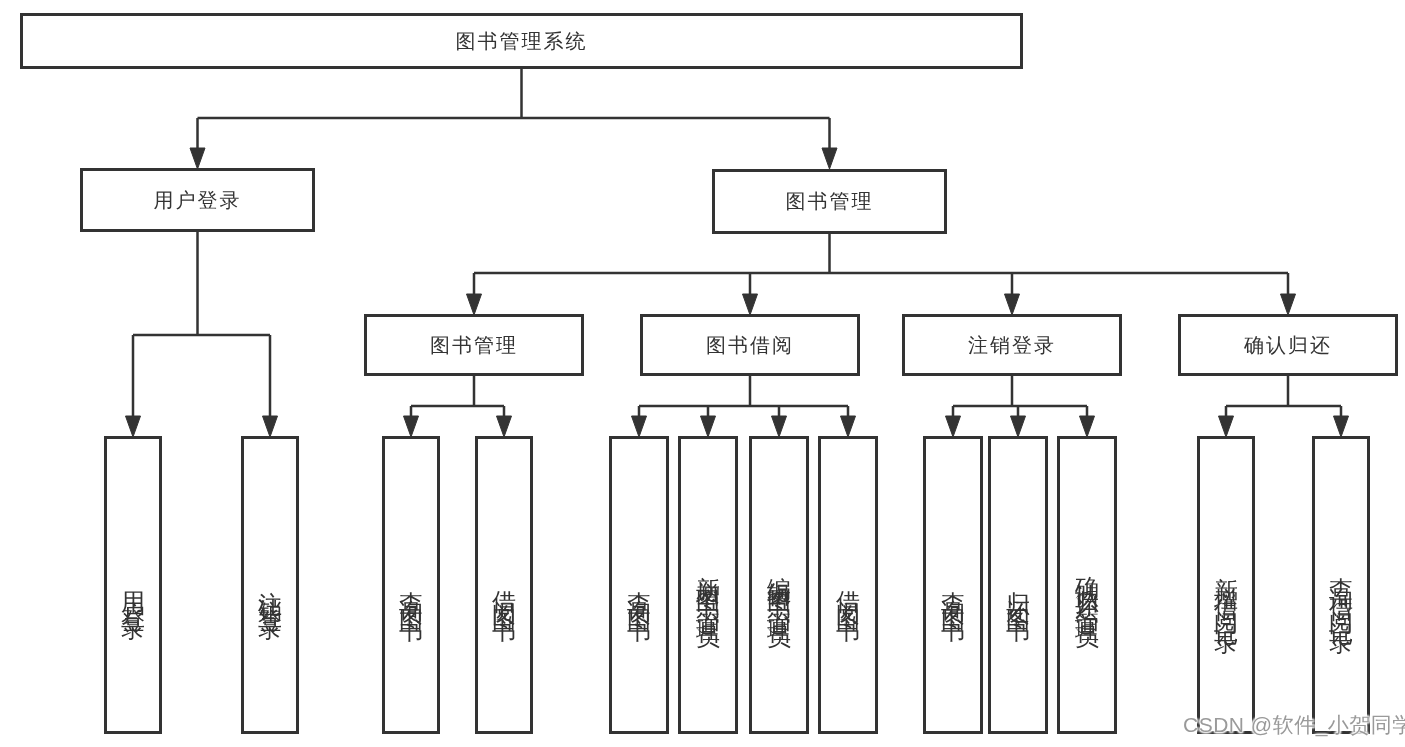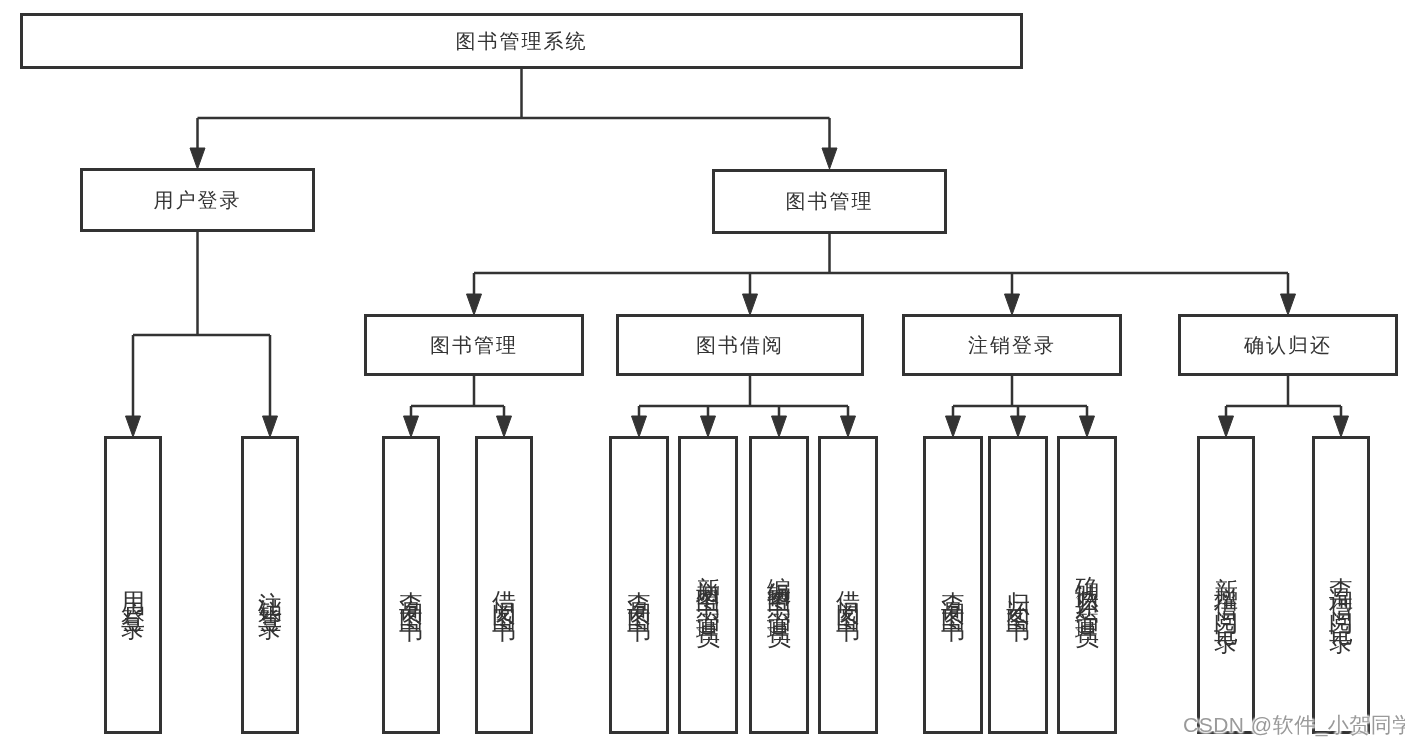--- a/index.html
+++ b/index.html
@@ -97,21 +97,21 @@
   <div class="node" style="left:80px;top:168px;width:235px;height:64px">
     <span class="hlabel">用户登录</span>
   </div>
   <div class="node" style="left:712px;top:169px;width:235px;height:65px">
     <span class="hlabel">图书管理</span>
   </div>
 
   <div class="node" style="left:364px;top:314px;width:220px;height:62px">
     <span class="hlabel">图书管理</span>
   </div>
-  <div class="node" style="left:616px;top:314px;width:248px;height:62px">
+  <div class="node" style="left:640px;top:314px;width:220px;height:62px">
     <span class="hlabel">图书借阅</span>
   </div>
   <div class="node" style="left:902px;top:314px;width:220px;height:62px">
     <span class="hlabel">注销登录</span>
   </div>
   <div class="node" style="left:1178px;top:314px;width:220px;height:62px">
     <span class="hlabel">确认归还</span>
   </div>
 
   <div class="node" style="left:104px;top:436px;width:58px;height:298px">

